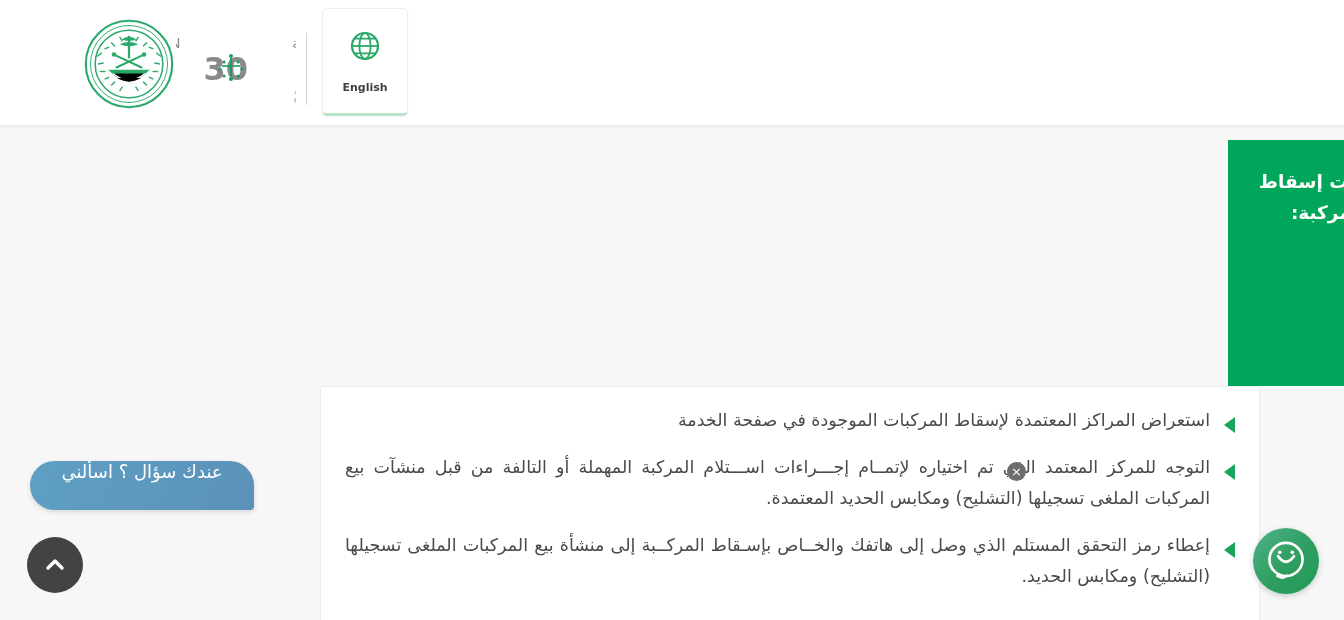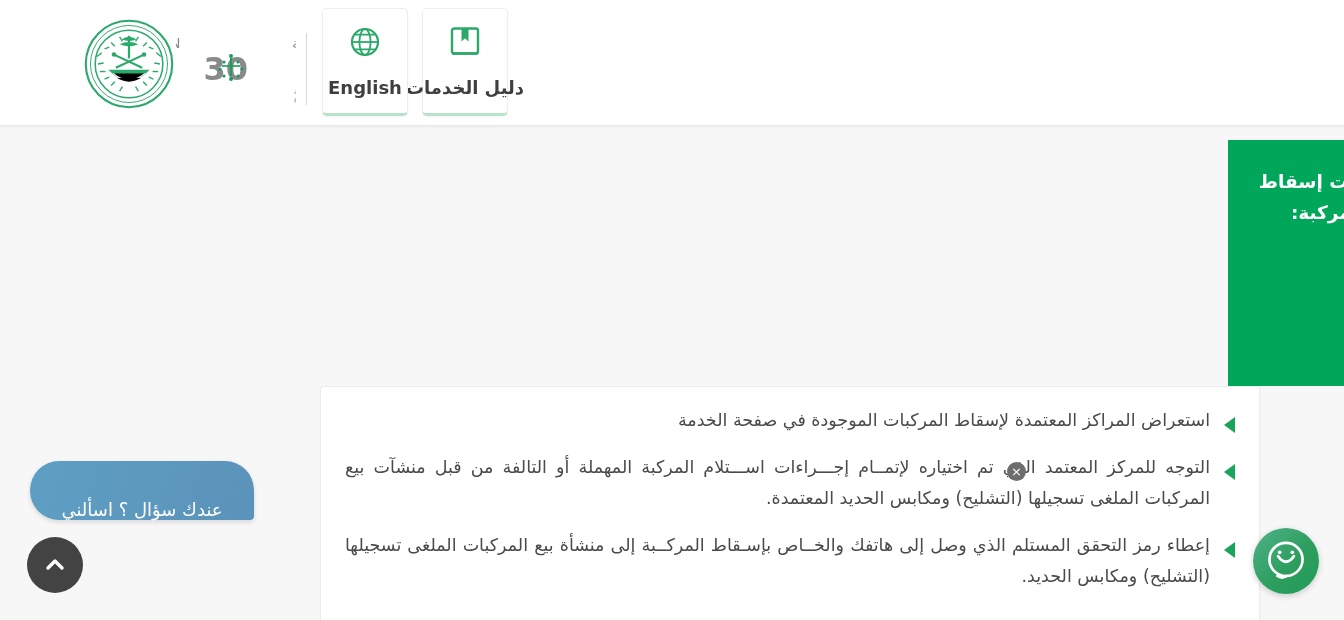--- a/index.html
+++ b/index.html
@@ -35,21 +35,21 @@
     background: #ffffff;
     border: 1px solid #eceeec;
     border-bottom: 3px solid #b7e3c8;
     border-radius: 5px;
     box-shadow: 0 1px 2px rgba(0,0,0,0.05);
     display: flex; flex-direction: column; align-items: center; justify-content: center;
     gap: 18px; cursor: pointer;
   }
   .hdr-btn .ic { width: 34px; height: 34px; }
   .hdr-btn .lb {
-    font-size: 18px; color: #3f3f3f; font-weight: bold; white-space: nowrap;
+    font-size: 11px; color: #3f3f3f; font-weight: bold; white-space: nowrap;
   }
 
   
   .steps-card {
     position: absolute; top: 140px; right: 84px;
     width: 940px; min-height: 248px;
     background: #ffffff; border: 1px solid #ececec; border-radius: 3px;
     box-shadow: 0 1px 2px rgba(0,0,0,0.04);
     padding: 18px 24px 16px 24px;
   }
@@ -77,24 +77,24 @@
   }
   #panel-steps { top: 140px; height: 246px; align-items: flex-start; }
   .side-title {
     font-size: 18.5px; font-weight: bold; line-height: 31px;
     text-align: center;
   }
 
   
   .chat-bubble {
     position: absolute; top: 461px; left: 30px;
-    width: 224px; height: 59px;
+    width: 224px; height: 49px;
     background: linear-gradient(110deg, #5f9fc4 0%, #5b92b9 100%);
     border-radius: 29px 29px 4px 29px;
-    display: flex; align-items: flex-end; justify-content: center;
+    display: flex; align-items: flex-start; justify-content: center;
     color: #ffffff; font-size: 18px;
     box-shadow: 0 2px 5px rgba(0,0,0,0.13);
     z-index: 40; cursor: pointer;
   }
   .chat-avatar {
     position: absolute; top: 528px; left: 1253px;
     width: 66px; height: 66px; border-radius: 50%;
     background: linear-gradient(135deg, #4fb38a 0%, #2e9e5f 55%, #1f9b58 100%);
     display: flex; align-items: center; justify-content: center;
     box-shadow: 0 2px 6px rgba(0,0,0,0.18);
@@ -208,30 +208,20 @@
         </g>
         <text x="118" y="62" text-anchor="end" font-size="7.5" fill="#9a9a9a" font-family="DejaVu Sans, sans-serif">المملكة العربية السعودية</text>
         <text x="118" y="71" text-anchor="end" font-size="7" fill="#9a9a9a" letter-spacing="0.4" font-family="DejaVu Sans, sans-serif">KINGDOM OF SAUDI ARABIA</text>
       </svg>
     </div>
 
     <div class="hdr-btns">
       <div class="hdr-btn">
         <span class="ic">
           <svg viewBox="0 0 34 34" width="34" height="34" aria-hidden="true">
-            <rect x="4" y="3.5" width="26" height="25" rx="2.2" fill="none" stroke="#2aa96a" stroke-width="2.4"></rect>
-            <path d="M4 28.5 h26" stroke="#2aa96a" stroke-width="2.4"></path>
-            <path d="M13.5 3.5 v13 l3.5-3.2 3.5 3.2 v-13 z" fill="#2aa96a"></path>
-          </svg>
-        </span>
-        <span class="lb">دليل الخدمات</span>
-      </div>
-      <div class="hdr-btn">
-        <span class="ic">
-          <svg viewBox="0 0 34 34" width="34" height="34" aria-hidden="true">
             <circle cx="17" cy="17" r="13" fill="none" stroke="#2aa96a" stroke-width="2.2"></circle>
             <ellipse cx="17" cy="17" rx="5.6" ry="13" fill="none" stroke="#2aa96a" stroke-width="1.8"></ellipse>
             <line x1="4" y1="17" x2="30" y2="17" stroke="#2aa96a" stroke-width="1.8"></line>
             <path d="M6.3 9.6 h21.4 M6.3 24.4 h21.4" stroke="#2aa96a" stroke-width="1.6" fill="none"></path>
           </svg>
         </span>
         <span class="lb">English</span>
       </div>
     </div>
   </div>

